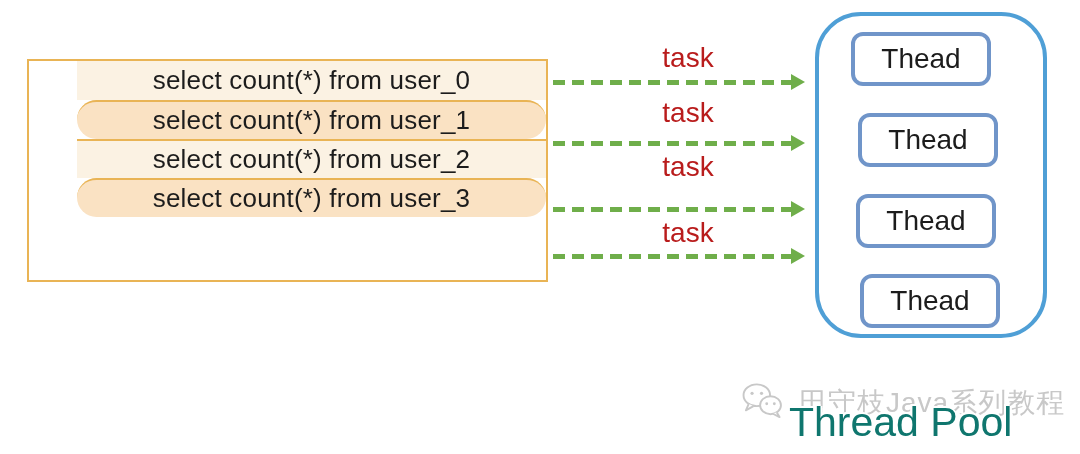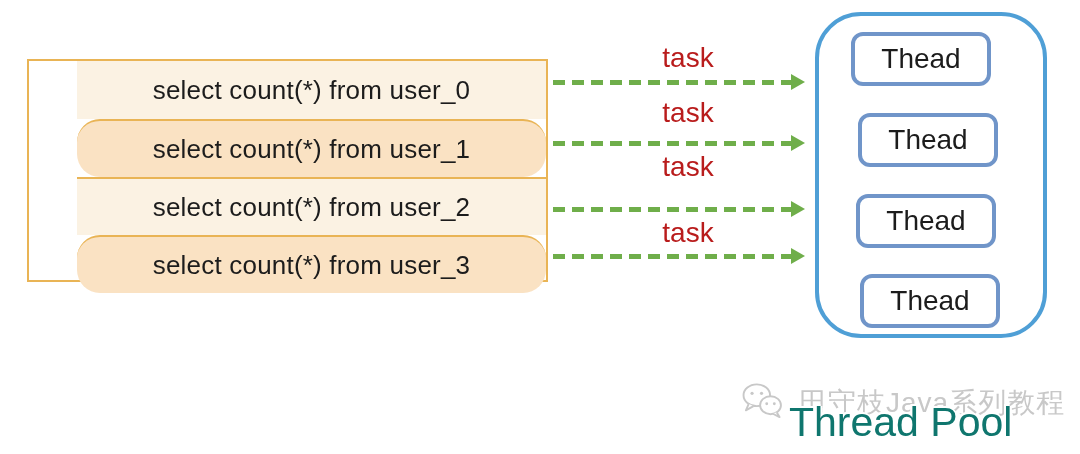--- a/index.html
+++ b/index.html
@@ -21,21 +21,21 @@
     position: absolute;
     left: 27px;
     top: 59px;
     width: 521px;
     height: 223px;
     box-sizing: border-box;
     border: 2px solid #E9B455;
   }
   .sql-row {
     box-sizing: border-box;
-    height: 58px;
+    height: 39px;
     display: flex;
     align-items: center;
     justify-content: center;
     font-size: 26px;
     color: #1c1c1c;
     letter-spacing: 0.2px;
     margin-left: 48px;
   }
   .sql-row + .sql-row {
     border-top: 2px solid #E9B455;

